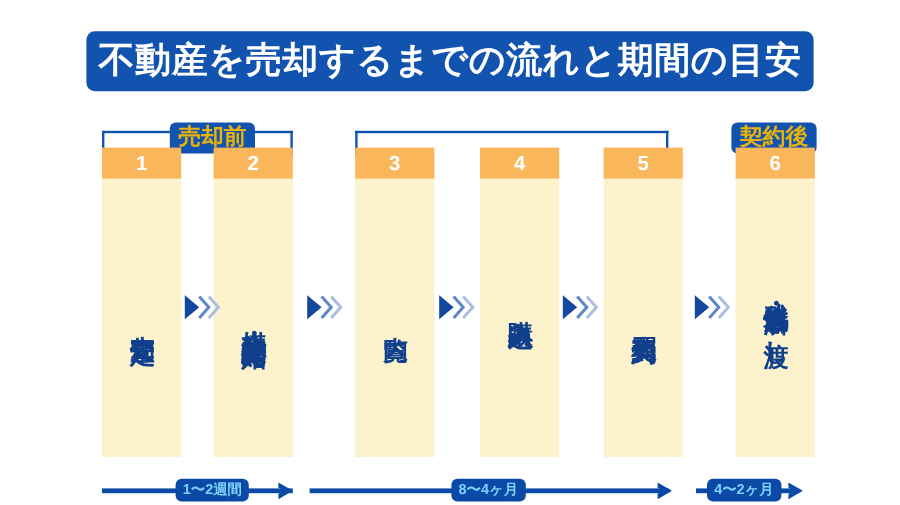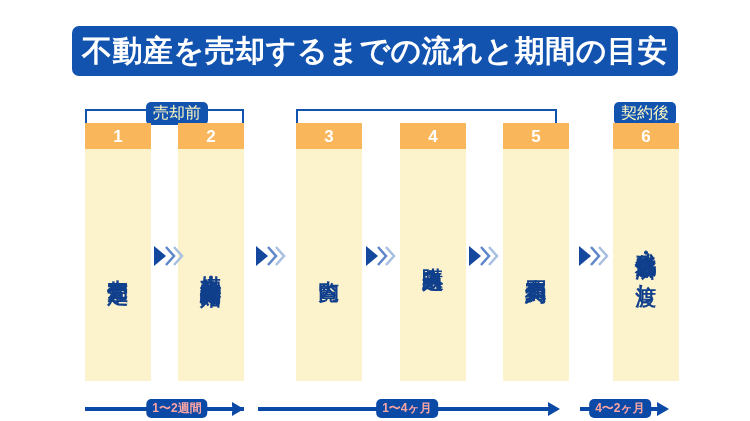--- a/index.html
+++ b/index.html
@@ -51,23 +51,23 @@
     position: absolute;
     box-sizing: border-box;
     border-top: 2px solid #1253B0;
     border-left: 2px solid #1253B0;
     border-right: 2px solid #1253B0;
     height: 20px;
   }
   .phase-badge {
     position: absolute;
     background: #1253B0;
-    color: #fef9c3;
-    font-size: 16px;
-    font-weight: normal;
+    color: #eab308;
+    font-size: 19px;
+    font-weight: bold;
     border-radius: 5px;
     padding: 3px 7px 4px 7px;
     line-height: 1;
     white-space: nowrap;
     transform: translateX(-50%);
   }
 
   
   .card {
     position: absolute;
@@ -121,21 +121,21 @@
   .dur-line {
     position: absolute;
     height: 4px;
     background: #0A49A5;
     top: 402px;
   }
   .dur-badge {
     position: absolute;
     top: 394px;
     background: #0A49A5;
-    color: #fca5a5;
+    color: #7dd3fc;
     font-size: 12px;
     font-weight: bold;
     border-radius: 5px;
     padding: 3px 6px 4px 6px;
     line-height: 1;
     white-space: nowrap;
     transform: translateX(-50%);
     z-index: 2;
   }
   .dur-arrow {
@@ -254,21 +254,21 @@
 
   <div class="dur-line" style="left:85px; width:159px;"></div>
   <div class="dur-badge" style="left:177px;">1〜2週間</div>
   <div class="dur-arrow" style="left:230px;">
     <svg width="16" height="20" viewBox="0 0 16 20">
       <path d="M2 3 L14 10 L2 17 L2 12.5 L7 10 L2 7.5 Z" fill="#0A49A5"></path>
     </svg>
   </div>
 
   <div class="dur-line" style="left:258px; width:299px;"></div>
-  <div class="dur-badge" style="left:407px;">1〜4ヶ月</div>
+  <div class="dur-badge" style="left:407px;">8〜4ヶ月</div>
   <div class="dur-arrow" style="left:546px;">
     <svg width="16" height="20" viewBox="0 0 16 20">
       <path d="M2 3 L14 10 L2 17 L2 12.5 L7 10 L2 7.5 Z" fill="#0A49A5"></path>
     </svg>
   </div>
 
   <div class="dur-line" style="left:580px; width:86px;"></div>
   <div class="dur-badge" style="left:620px;">4〜2ヶ月</div>
   <div class="dur-arrow" style="left:655px;">
     <svg width="16" height="20" viewBox="0 0 16 20">

